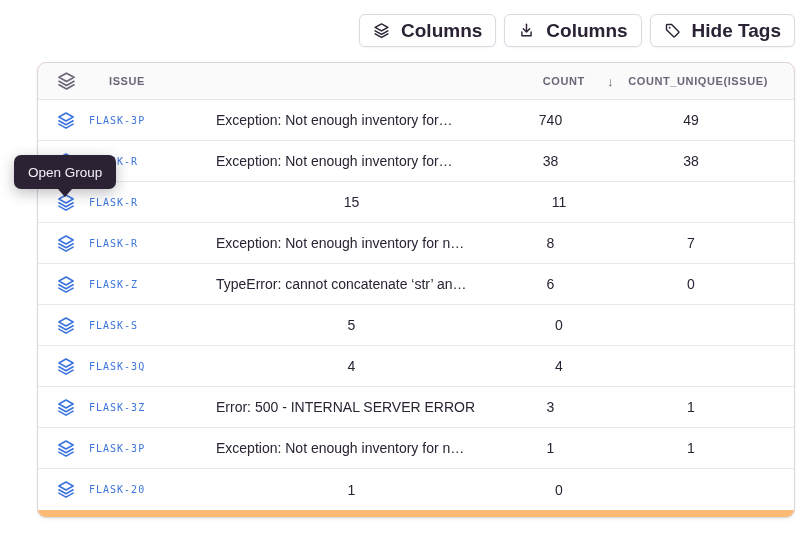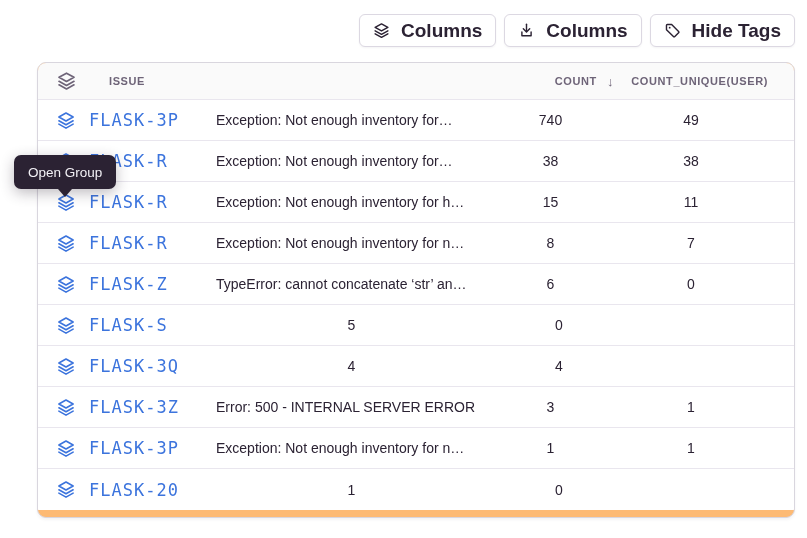--- a/index.html
+++ b/index.html
@@ -78,35 +78,35 @@
     color: var(--text-dark, #2b2233);
   }
   .tbody .row:last-child { border-bottom: none; }
 
   .cell-icon { display: flex; align-items: center; }
   .cell-icon svg { width: 20px; height: 19px; color: var(--accent-blue, #3c74dd); display: block; }
   .thead .cell-icon svg { width: 21px; height: 20px; color: var(--text-muted, #6e6478); }
 
   .issue-id {
     font-family: "DejaVu Sans Mono", monospace;
-    font-size: 17px;
+    font-size: 10px;
     letter-spacing: 1px;
     color: var(--accent-blue, #3c74dd);
     text-decoration: none;
     cursor: pointer;
     white-space: nowrap;
   }
   .title {
     padding-right: 8px;
     white-space: nowrap;
     overflow: hidden;
   }
   .num { text-align: center; font-variant-numeric: tabular-nums; }
   .count-num { padding-right: 17px; }
-  .th-right { display: flex; justify-content: flex-end; align-items: center; gap: 10px; cursor: pointer; }
+  .th-right { display: flex; justify-content: flex-end; align-items: center; gap: 22px; cursor: pointer; }
   .sort-arrow { font-size: 13px; font-weight: 400; color: var(--text-muted, #6e6478); }
 
   
   .tooltip {
     position: absolute;
     left: 14px;
     top: 155px;
     height: 34px;
     display: flex;
     align-items: center;
@@ -180,21 +180,21 @@
             <use href="#icon-layers" xlink:href="#icon-layers"></use>
           </svg>
       </div>
       <div class="issue-label">ISSUE</div>
       <div></div>
       <div class="th-right">
         <span>COUNT</span>
         <span class="sort-arrow">↓</span>
       </div>
       <div class="th-right">
-        <span>COUNT_UNIQUE(USER)</span>
+        <span>COUNT_UNIQUE(ISSUE)</span>
       </div>
     </div>
     <div class="tbody" id="tbody">
   <div class="tr row">
     <div class="cell-icon">
       <svg>
               <use href="#icon-layers" xlink:href="#icon-layers"></use>
             </svg>
     </div>
     <a class="issue-id">FLASK-3P</a>
@@ -215,21 +215,20 @@
     <div class="num">38</div>
   </div>
 
   <div class="tr row">
     <div class="cell-icon">
       <svg>
               <use href="#icon-layers" xlink:href="#icon-layers"></use>
             </svg>
     </div>
     <a class="issue-id">FLASK-R</a>
-    <div class="title">Exception: Not enough inventory for h…</div>
     <div class="num count-num">15</div>
     <div class="num">11</div>
   </div>
 
   <div class="tr row">
     <div class="cell-icon">
       <svg>
               <use href="#icon-layers" xlink:href="#icon-layers"></use>
             </svg>
     </div>

